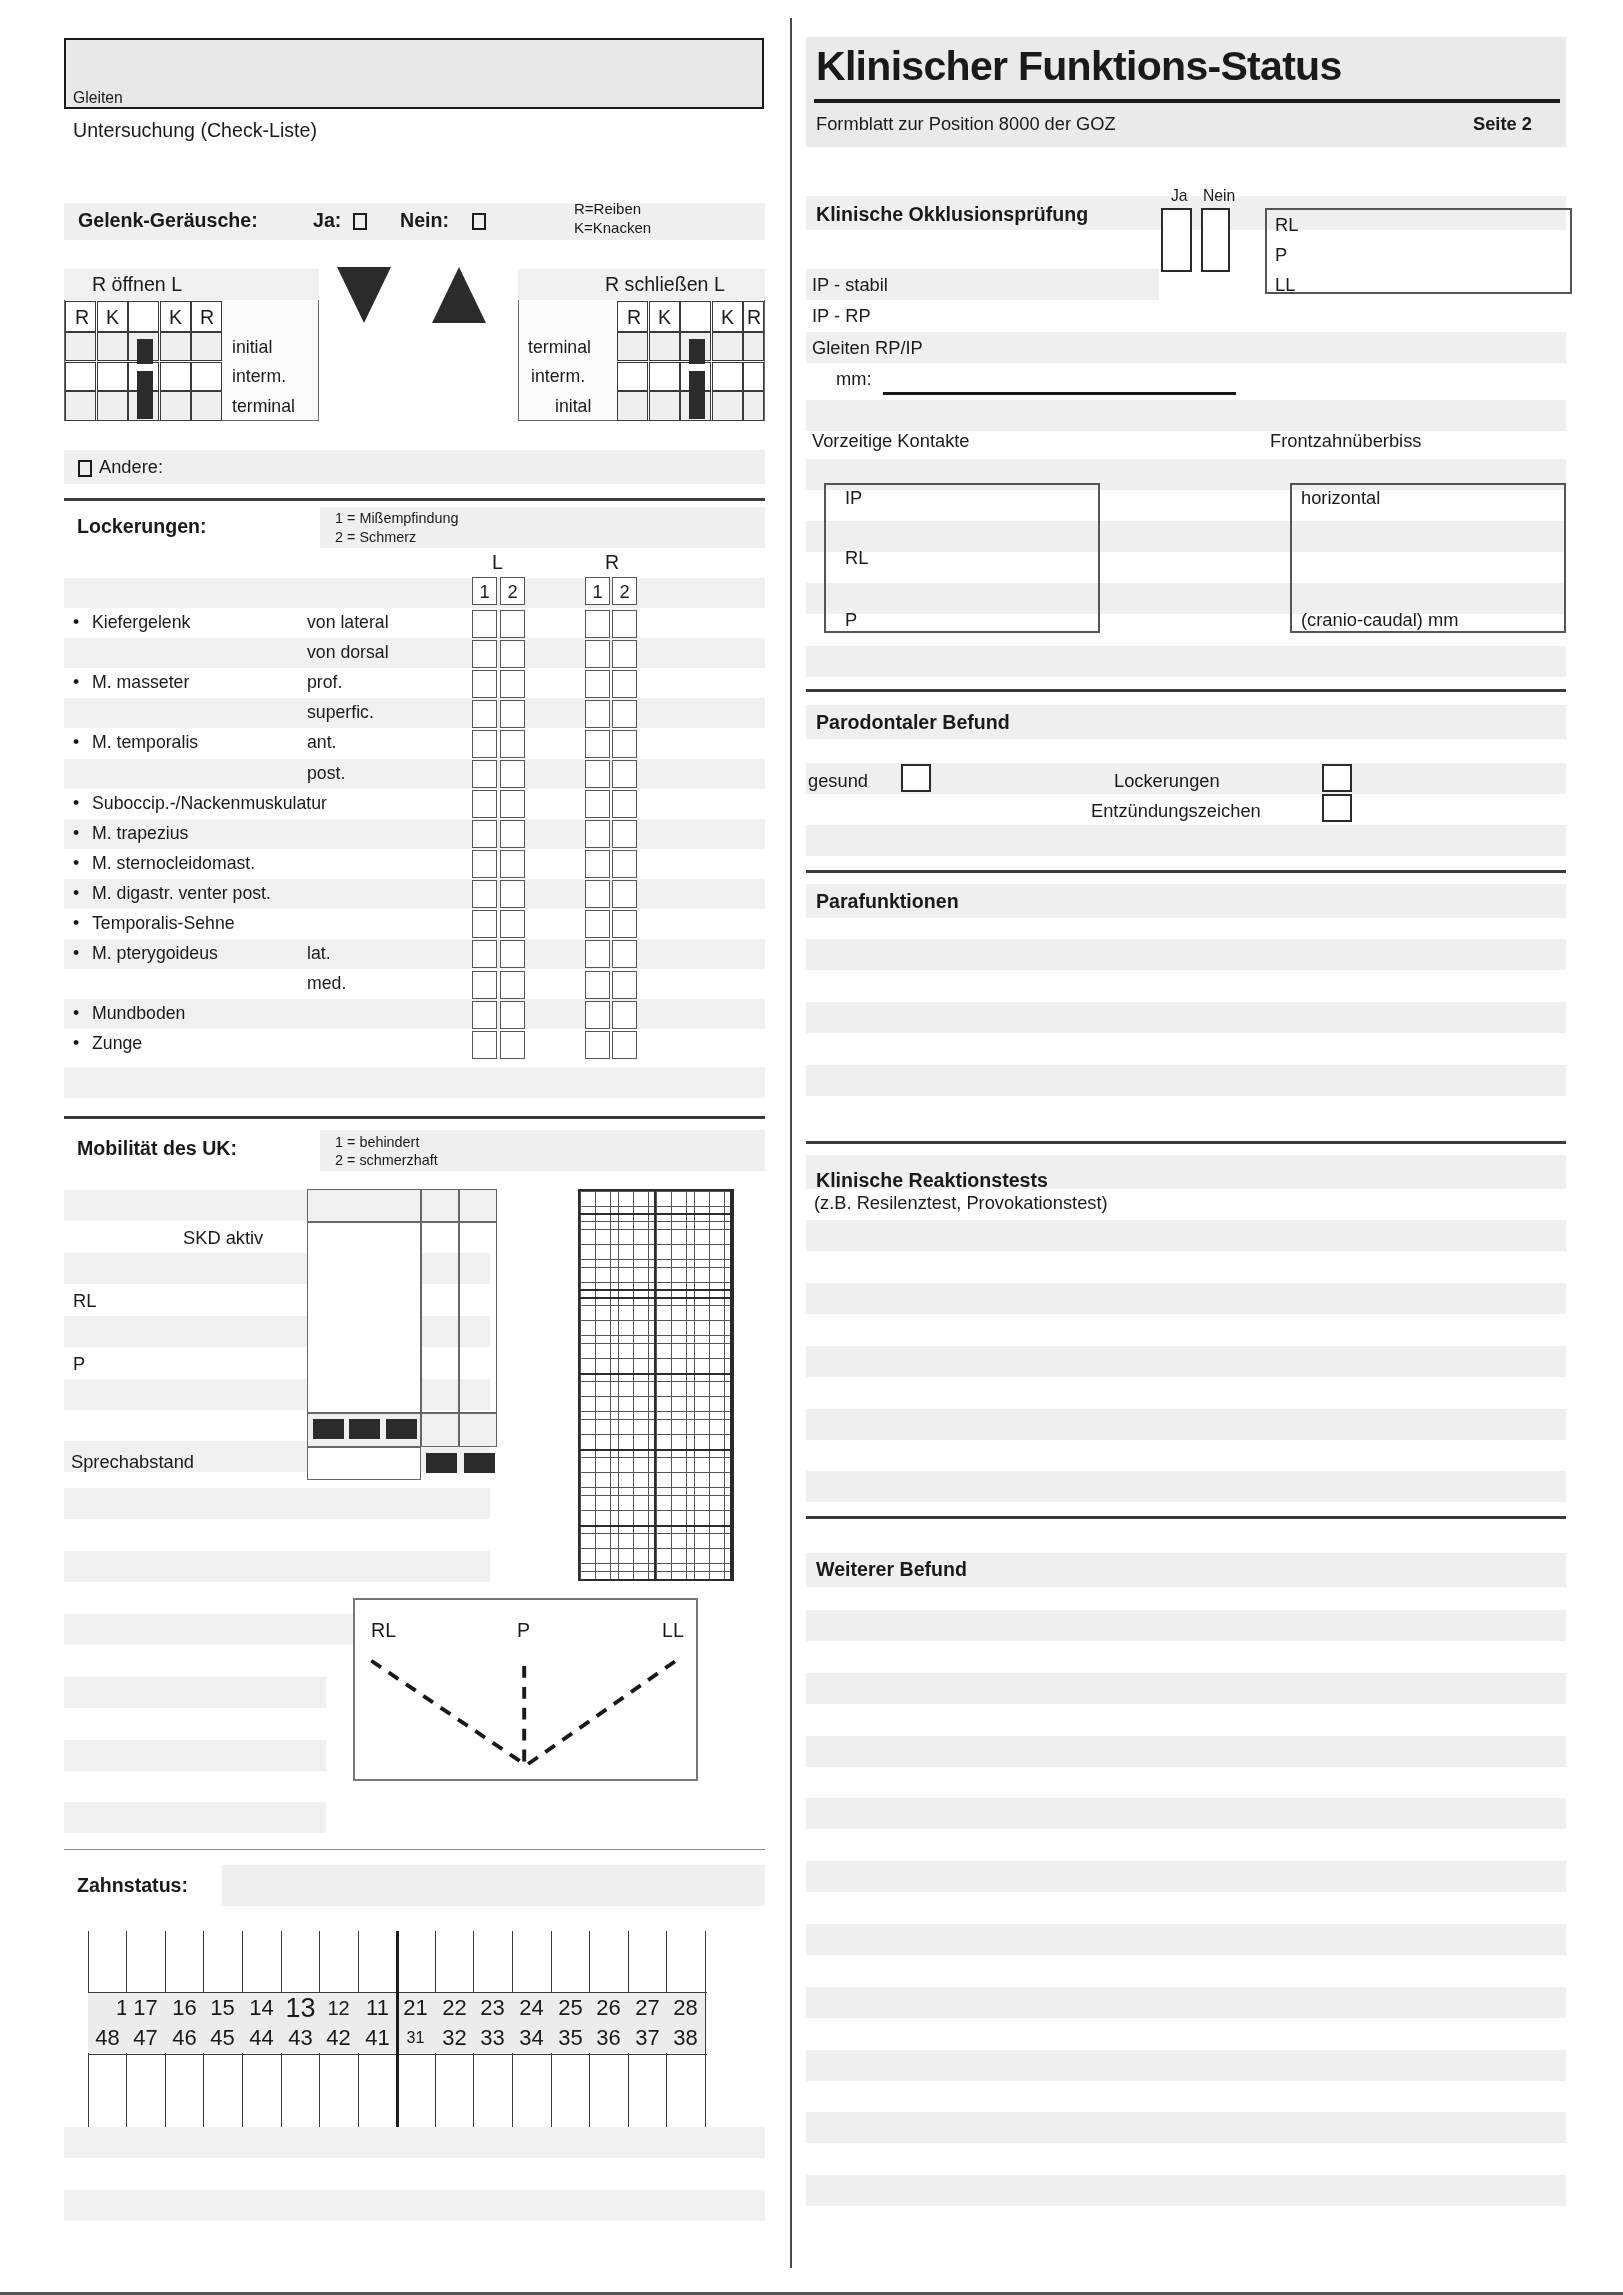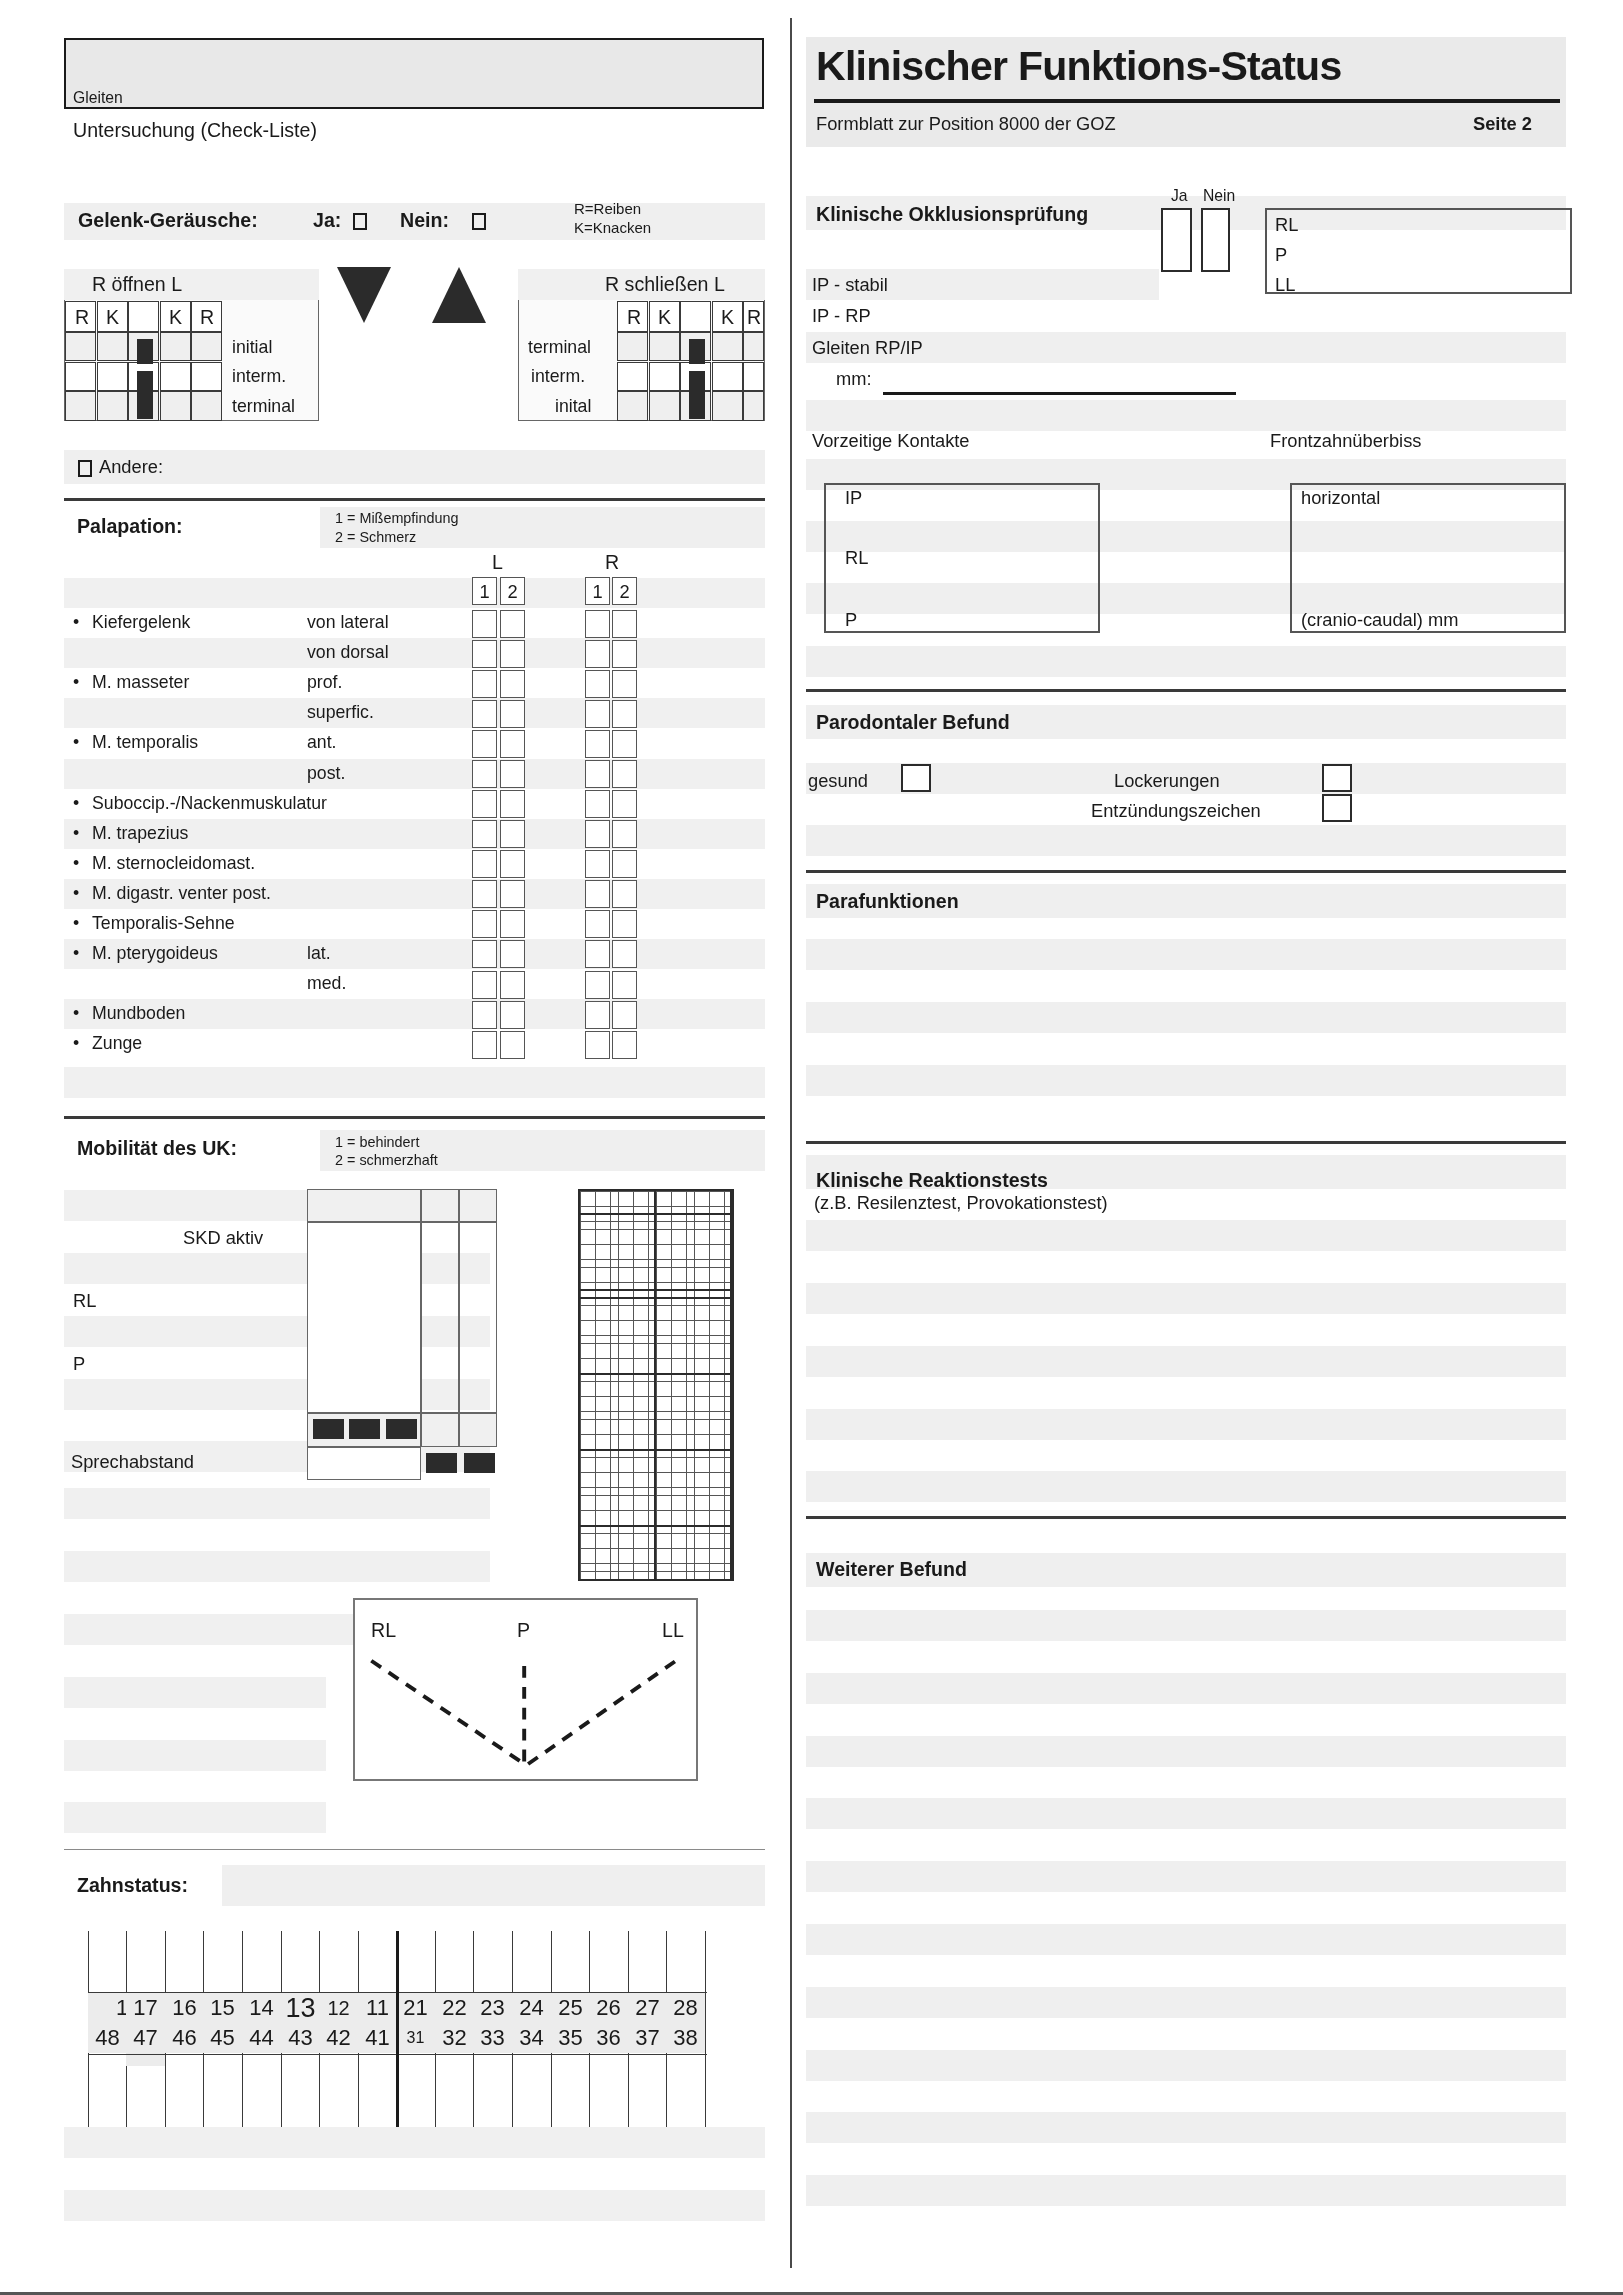--- a/index.html
+++ b/index.html
@@ -194,21 +194,21 @@
   <div class="rk-rowlbl t" style="left:528px;top:339px;">terminal</div>
   <div class="rk-rowlbl t" style="left:531px;top:368px;">interm.</div>
   <div class="rk-rowlbl t" style="left:555px;top:398px;">inital</div>
 
   <div class="andere-band"></div>
   <div class="cbx-sq" style="left:78px;top:460px;"></div>
   <div class="andere-lbl t" style="left:99px;">Andere:</div>
   <div class="hr-thick" style="left:64px;top:498px;width:701px;"></div>
 
   <div class="pal-legbox"></div>
-  <div class="pal-lbl t">Palapation:</div>
+  <div class="pal-lbl t">Lockerungen:</div>
   <div class="pal-leg1 t">1 = Mißempfindung</div>
   <div class="pal-leg2 t">2 = Schmerz</div>
   <div class="pal-L t">L</div>
   <div class="pal-R t">R</div>
   <div class="zebra" style="left:64px;top:578px;width:701px;height:30px;"></div>
   <div class="pal-num" style="left:472px;top:577px;">1</div>
   <div class="pal-num" style="left:500px;top:577px;">2</div>
   <div class="pal-num" style="left:585px;top:577px;">1</div>
   <div class="pal-num" style="left:612px;top:577px;">2</div>
   <div id="palpation-rows">
@@ -369,21 +369,21 @@
 
   <div class="zs-band"></div>
   <div class="zs-lbl t">Zahnstatus:</div>
   <div id="dental-chart">
       <div style="position: absolute; left: 88px; top: 1931px; width: 1.3px; height: 196px; background: rgb(58, 58, 58);"></div>
       <div style="position: absolute; left: 88px; top: 1993px; width: 39px; height: 60px; background: rgb(236, 236, 236); text-align: center;">
         <span style="display: block; font-size: 22px; line-height: 30px; margin-left: 28px;">18</span>
         <span style="display: block; font-size: 22px; line-height: 30px;">48</span>
       </div>
       <div style="position: absolute; left: 126px; top: 1931px; width: 1.3px; height: 196px; background: rgb(58, 58, 58);"></div>
-      <div style="position: absolute; left: 126px; top: 1993px; width: 39px; height: 73px; background: rgb(236, 236, 236); text-align: center;">
+      <div style="position: absolute; left: 126px; top: 1993px; width: 39px; height: 60px; background: rgb(236, 236, 236); text-align: center;">
         <span style="display: block; font-size: 22px; line-height: 30px;">17</span>
         <span style="display: block; font-size: 22px; line-height: 30px;">47</span>
       </div>
       <div style="position: absolute; left: 165px; top: 1931px; width: 1.3px; height: 196px; background: rgb(58, 58, 58);"></div>
       <div style="position: absolute; left: 165px; top: 1993px; width: 39px; height: 60px; background: rgb(236, 236, 236); text-align: center;">
         <span style="display: block; font-size: 22px; line-height: 30px;">16</span>
         <span style="display: block; font-size: 22px; line-height: 30px;">46</span>
       </div>
       <div style="position: absolute; left: 203px; top: 1931px; width: 1.3px; height: 196px; background: rgb(58, 58, 58);"></div>
       <div style="position: absolute; left: 203px; top: 1993px; width: 39px; height: 60px; background: rgb(236, 236, 236); text-align: center;">

